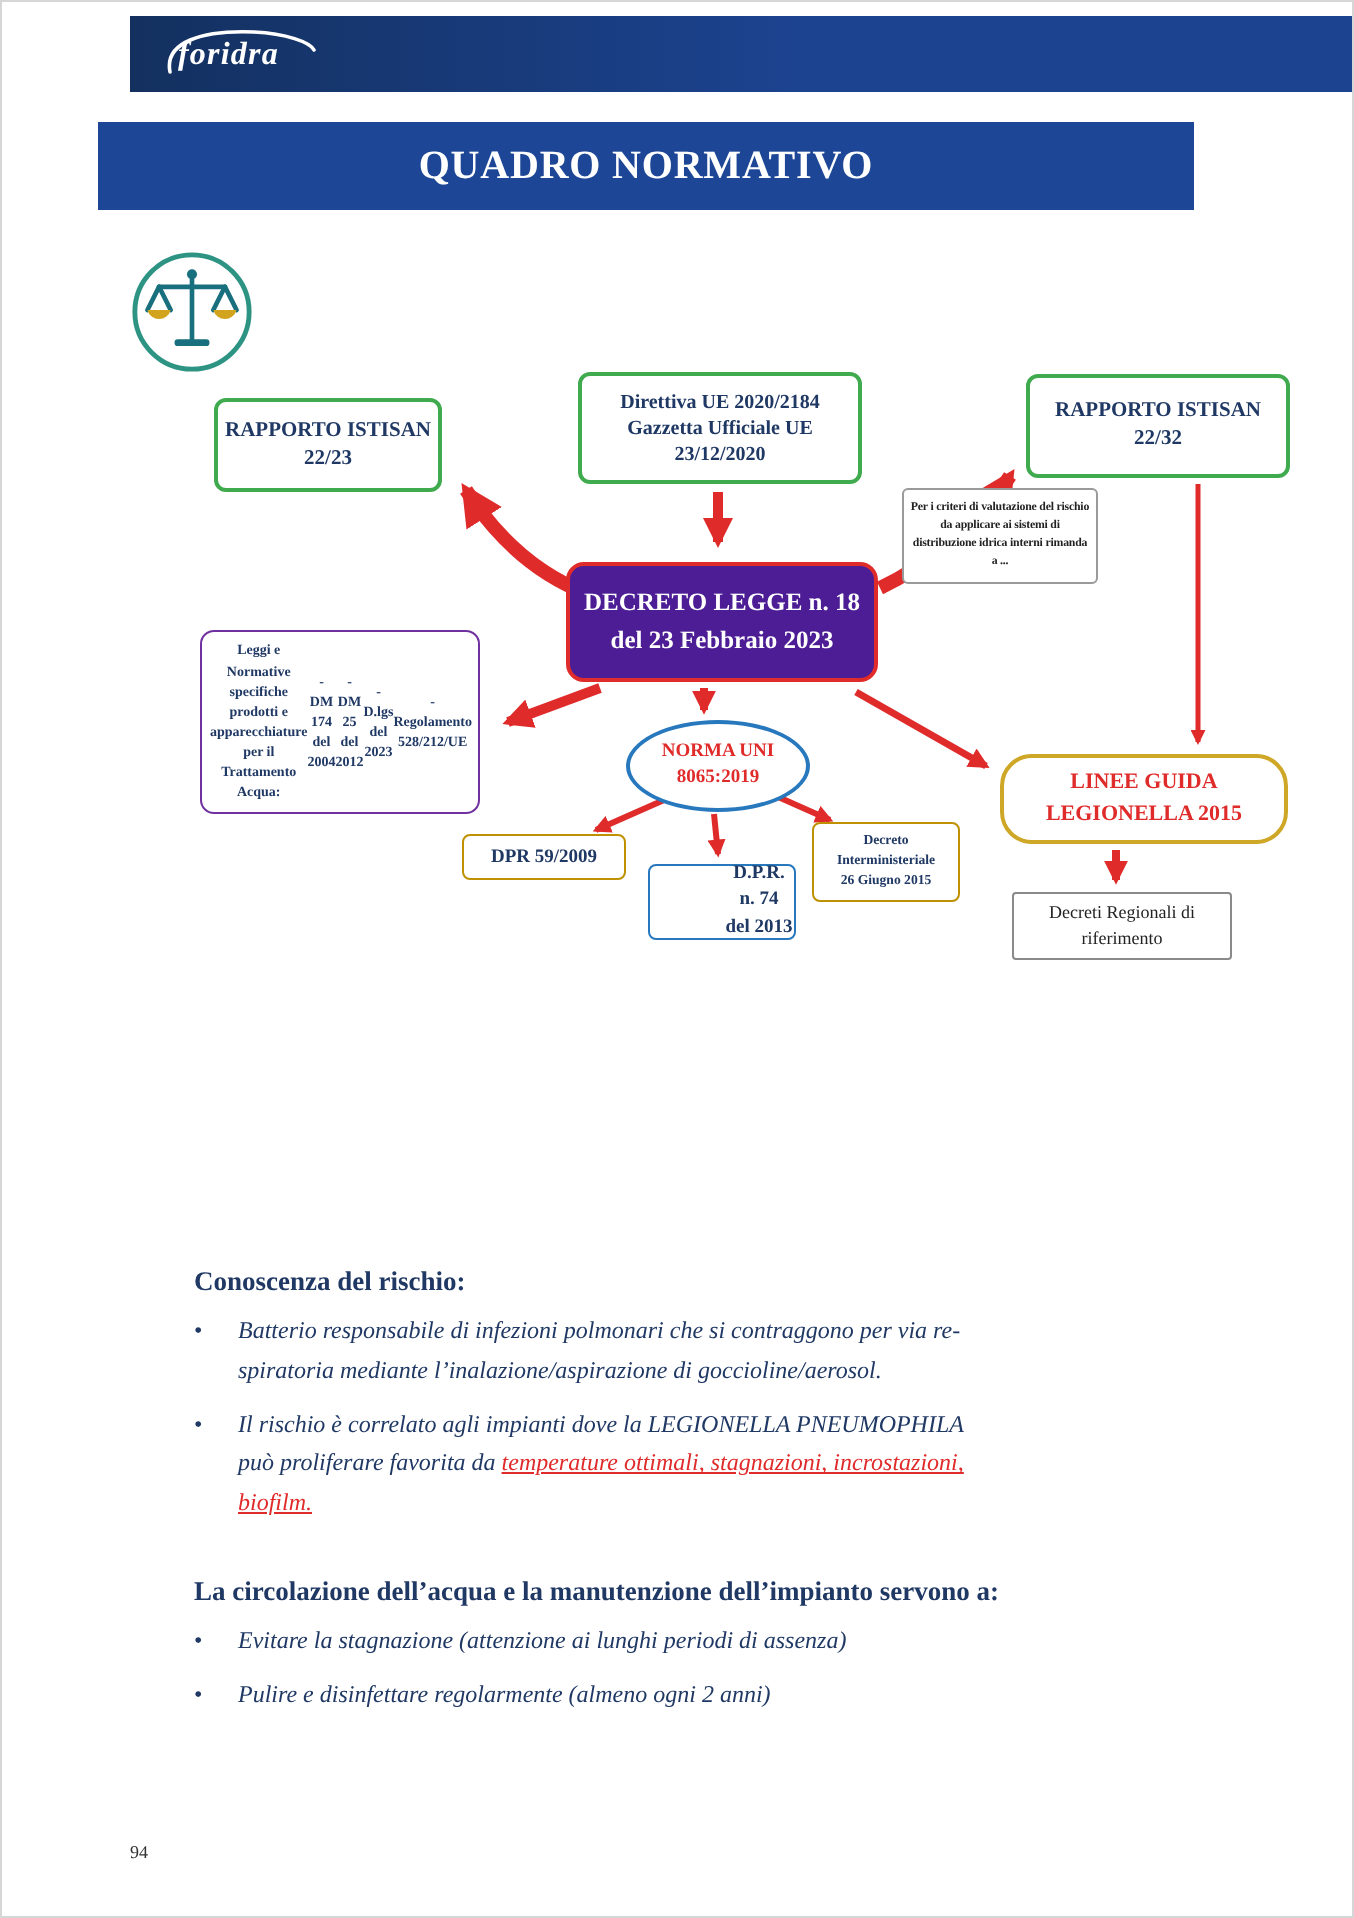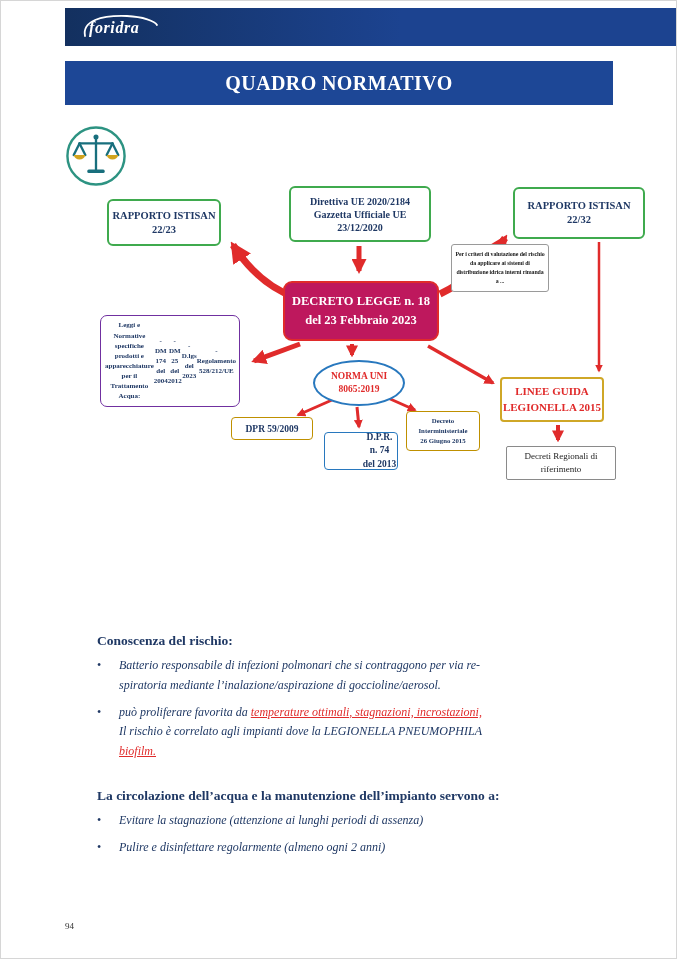--- a/index.html
+++ b/index.html
@@ -8,53 +8,53 @@
 
   
   .top-bar{position:absolute;left:64px;right:0;top:7px;height:38px;
            background:linear-gradient(90deg,#13305f 0%,#1c4390 55%,#1c4390 100%);}
   .logo{position:absolute;left:16px;top:5px;width:90px;height:30px;}
   .logo-swoosh{position:absolute;left:-4px;top:-1px;}
   .logo-text{position:absolute;left:8px;top:6px;color:#fff;font-style:italic;font-weight:600;
              font-size:16px;letter-spacing:.6px;}
 
   
-  .banner{position:absolute;left:64px;width:548px;background:#1d4796;color:#fff;
+  .banner{position:absolute;left:48px;width:548px;background:#1d4796;color:#fff;
           display:flex;align-items:center;}
   .title-banner{top:60px;height:44px;justify-content:center;font-weight:bold;font-size:20px;letter-spacing:.4px;}
   .section-banner{top:536px;height:48px;padding-left:24px;box-sizing:border-box;font-size:15px;}
   .section-banner .bold{font-weight:bold;}
 
   
   .arrows{position:absolute;left:0;top:0;z-index:1;pointer-events:none;}
   .scales{position:absolute;left:64px;top:124px;width:62px;height:62px;z-index:2;}
   .dbox{position:absolute;z-index:2;background:#fff;display:flex;align-items:center;justify-content:center;
         text-align:center;font-weight:bold;border-radius:6px;box-sizing:border-box;}
   .prewrap{white-space:pre-line;}
   .green{border:2px solid #3faa4e;color:#1f3864;font-size:10px;line-height:1.3;}
   .n-2223{left:106px;top:198px;width:114px;height:47px;font-size:10.5px;}
   .n-dir{left:288px;top:185px;width:142px;height:56px;}
   .n-2232{left:512px;top:186px;width:132px;height:52px;font-size:10.5px;}
-  .n-central{left:282px;top:280px;width:156px;height:60px;background:#be185d;border:2.5px solid #e02b2b;
+  .n-central{left:282px;top:280px;width:156px;height:60px;background:#4c1d95;border:2.5px solid #e02b2b;
              color:#fff;font-size:12.5px;line-height:1.5;border-radius:9px;}
   .n-note{left:450px;top:243px;width:98px;height:48px;border:1px solid #9a9a9a;border-radius:3px;
           font-size:5.9px;font-weight:600;color:#222;line-height:1.5;padding:2px 3px;letter-spacing:-.1px;}
   .n-purple{left:99px;top:314px;width:140px;height:92px;border:1.5px solid #7030a0;border-radius:7px;
             color:#1f3864;font-size:7px;font-weight:600;flex-direction:row;justify-content:flex-start;
             padding:5px 4px;line-height:1.45;}
   .pl-item{display:block;}
   .n-ellipse{left:312px;top:359px;width:92px;height:46px;border:2px solid #2878be;border-radius:50%;
              color:#e02b2b;font-size:9.5px;line-height:1.35;}
   .n-dpr59{left:230px;top:416px;width:82px;height:23px;border:1.5px solid #bf9000;border-radius:4px;
            color:#1f3864;font-size:9.5px;}
   .n-dpr74{left:323px;top:431px;width:74px;height:38px;border:1.5px solid #2878be;border-radius:4px;
            color:#1f3864;font-size:9.5px;line-height:1.4;padding-left:37px;}
   .n-dinter{left:405px;top:410px;width:74px;height:40px;border:1.5px solid #bf9000;border-radius:4px;
             color:#1f3864;font-size:6.8px;line-height:1.5;}
-  .n-linee{left:499px;top:376px;width:104px;height:45px;border:2px solid #cfa727;border-radius:4px;
+  .n-linee{left:499px;top:376px;width:144px;height:45px;border:2px solid #cfa727;border-radius:16px;
            color:#e02b2b;font-size:11px;line-height:1.45;}
   .n-decreg{left:505px;top:445px;width:110px;height:34px;border:1px solid #8a8a8a;border-radius:2px;
             color:#222;font-size:9px;font-weight:500;line-height:1.4;padding:4px 4px;}
 
   
   .content{position:absolute;left:96px;top:632px;width:500px;color:#1f3864;z-index:2;}
   .c-heading{font-weight:bold;font-size:13.5px;}
   .c-heading.h2{margin-top:26px;}
   .bullet{display:flex;margin-top:7px;font-size:12px;line-height:1.65;}
   .dot{width:22px;flex:0 0 22px;}
@@ -158,22 +158,22 @@
 
     <div class="bullet">
       <span class="dot">•</span>
       <span class="btxt prewrap">Batterio responsabile di infezioni polmonari che si contraggono per via re-
 spiratoria mediante l’inalazione/aspirazione di goccioline/aerosol.</span>
     </div>
 
     <div class="bullet">
       <span class="dot">•</span>
       <span class="btxt">
+        <span class="bl">Il rischio è correlato agli impianti dove la LEGIONELLA PNEUMOPHILA</span>
         <span class="bl"><span>può proliferare favorita da </span><span class="red-u">temperature ottimali, stagnazioni, incrostazioni,</span></span>
-        <span class="bl">Il rischio è correlato agli impianti dove la LEGIONELLA PNEUMOPHILA</span>
         <span class="bl"><span class="red-u">biofilm.</span></span>
       </span>
     </div>
 
     <div class="c-heading h2">La circolazione dell’acqua e la manutenzione dell’impianto servono a:</div>
 
     <div class="bullet">
       <span class="dot">•</span>
       <span class="btxt">Evitare la stagnazione (attenzione ai lunghi periodi di assenza)</span>
     </div>

